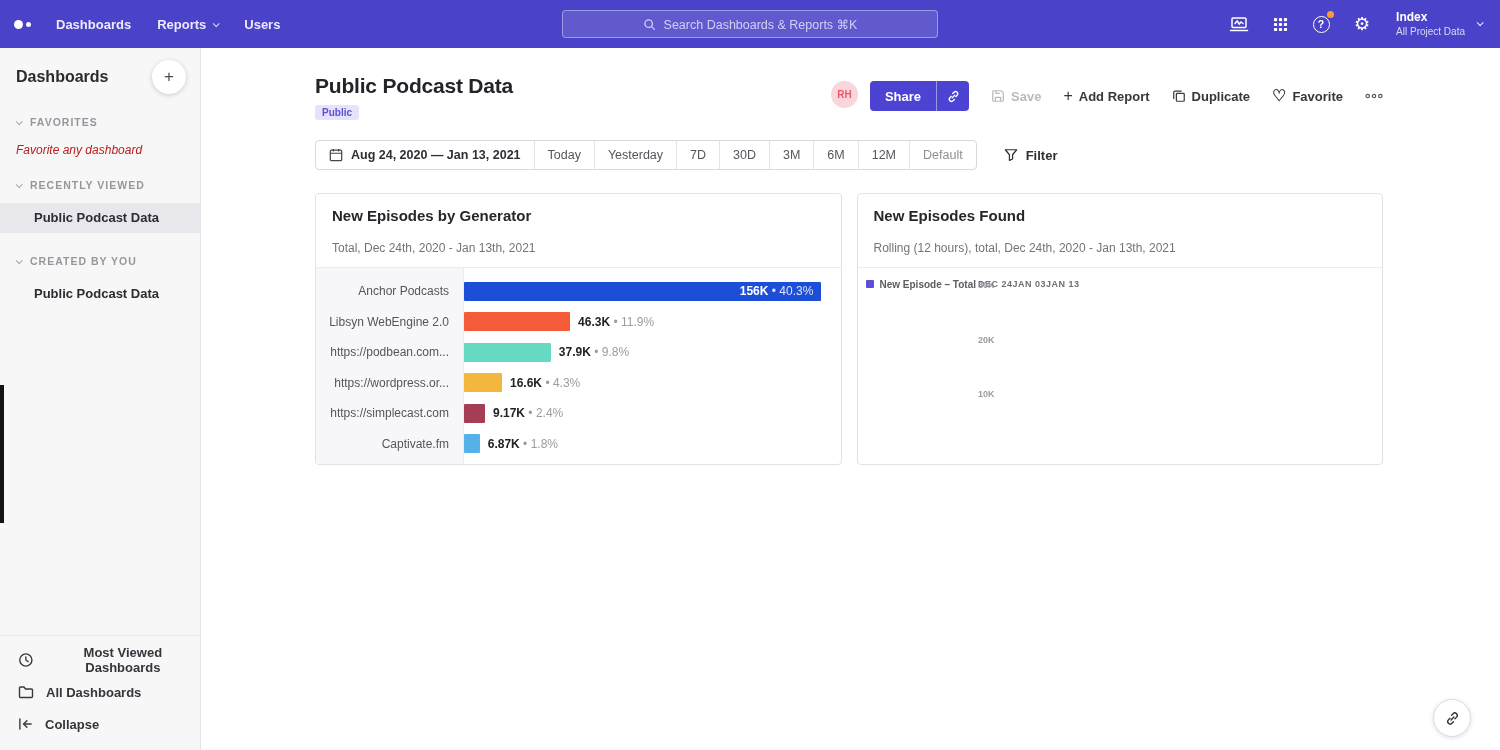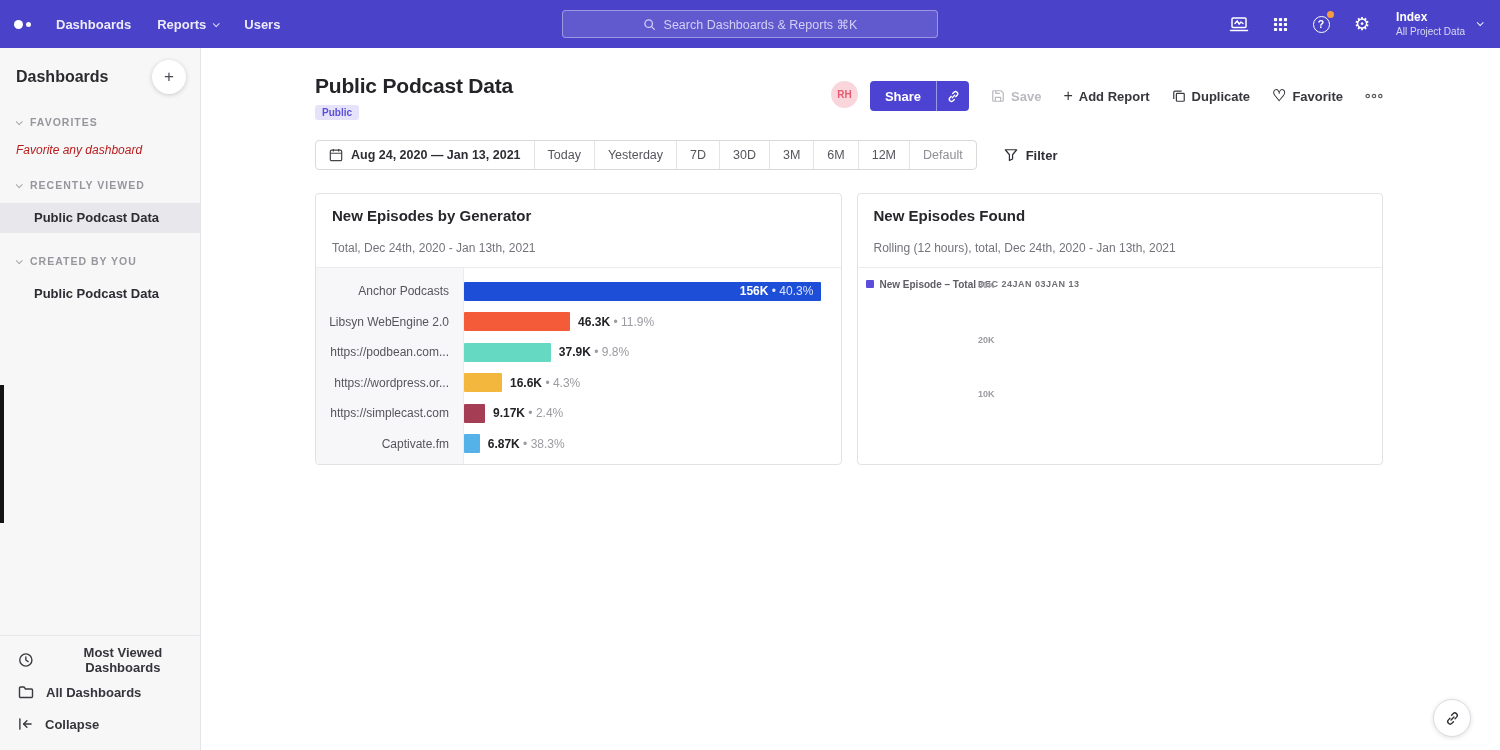--- a/index.html
+++ b/index.html
@@ -390,21 +390,21 @@
             <div class="bar-row">
               <div class="bar-fill" style="width: 10.375%; background: rgb(243, 183, 61);"></div>
               <span class="bar-val"><b>16.6K</b><span class="pct"> • 4.3%</span></span>
             </div>
             <div class="bar-row">
               <div class="bar-fill" style="width: 5.73125%; background: rgb(165, 62, 85);"></div>
               <span class="bar-val"><b>9.17K</b><span class="pct"> • 2.4%</span></span>
             </div>
             <div class="bar-row">
               <div class="bar-fill" style="width: 4.29375%; background: rgb(84, 178, 233);"></div>
-              <span class="bar-val"><b>6.87K</b><span class="pct"> • 38.3%</span></span>
+              <span class="bar-val"><b>6.87K</b><span class="pct"> • 1.8%</span></span>
             </div>
           </div>
       </div>
     </section>
 
     <section class="card">
       <div class="card-head">
         <h2 class="card-title">New Episodes Found</h2>
         <div class="card-sub">Rolling (12 hours), total, Dec 24th, 2020 - Jan 13th, 2021</div>
       </div>

